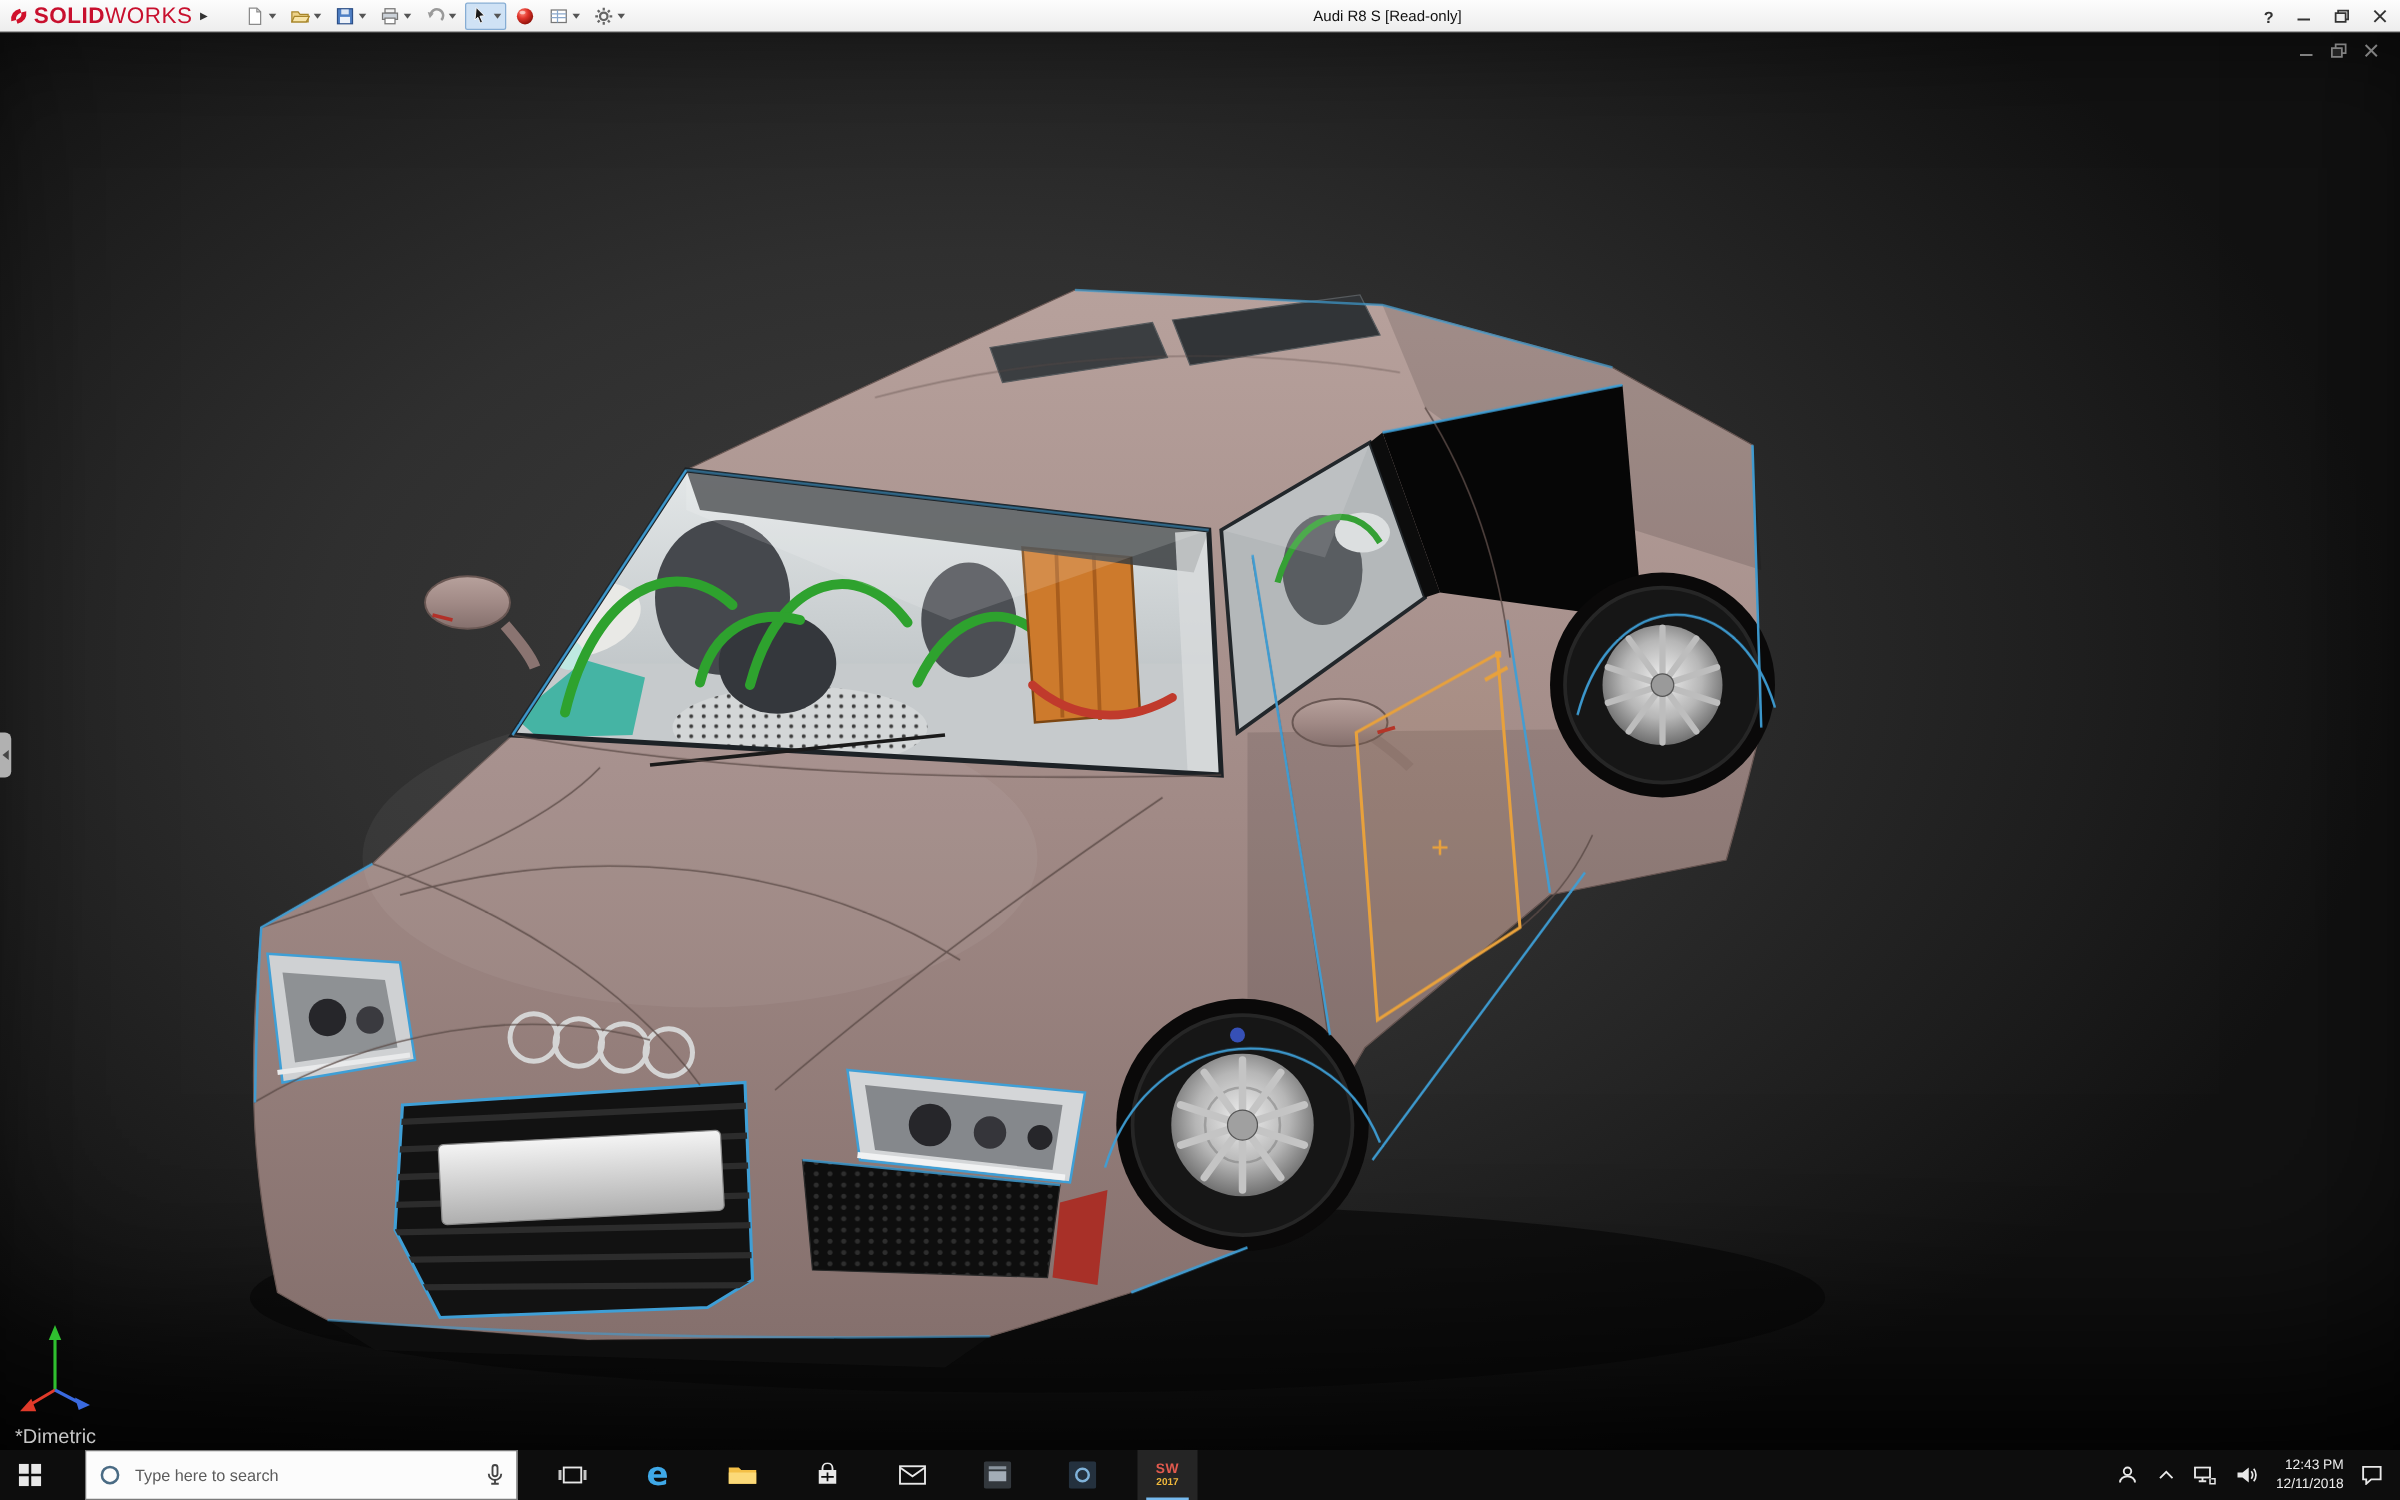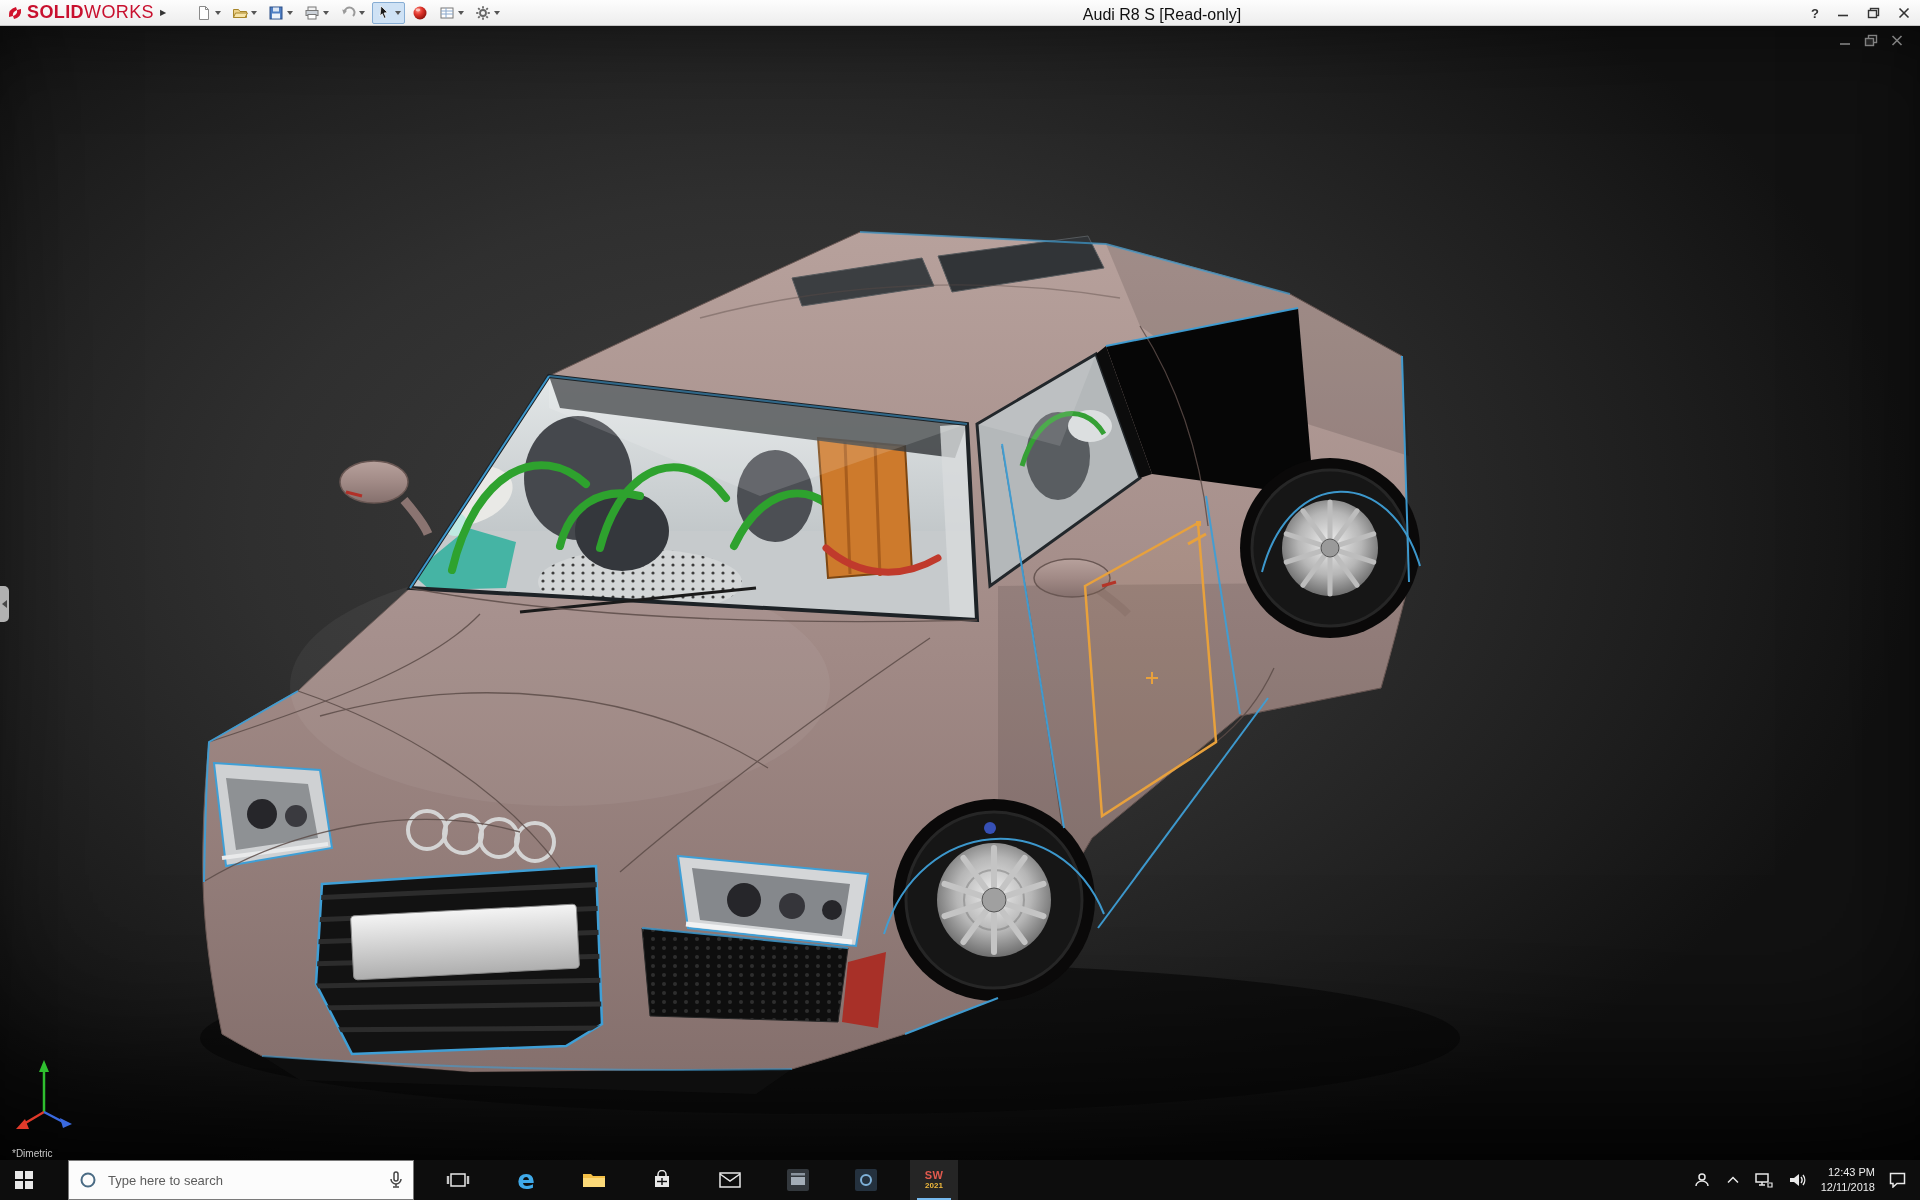--- a/index.html
+++ b/index.html
@@ -28,22 +28,22 @@
     border-radius:2px; border:1px solid transparent;
   }
   .tb-btn.active { background:#cfe2f5; border-color:#86add4; }
   .tb-btn svg { display:block; }
   .dd {
     width:0; height:0; margin-left:3px;
     border-left:3.5px solid transparent; border-right:3.5px solid transparent;
     border-top:4px solid #555;
   }
   .app-title {
-    position:absolute; left:1162px; top:6px; transform:translateX(-50%);
-    font-size:16px; color:#101010; white-space:nowrap;
+    position:absolute; left:1110px; top:6px; transform:translateX(-50%);
+    font-size:12px; color:#101010; white-space:nowrap;
   }
   .win-controls { position:absolute; right:0; top:0; height:26px; display:flex; align-items:center; padding-right:10px; }
   .win-controls > * { margin-left:18px; display:flex; align-items:center; }
   .help-btn { font-size:13px; font-weight:bold; color:#333; }
 
   
   .viewport {
     position:relative; height:1134px; overflow:hidden;
     background:radial-gradient(1150px 720px at 40% 44%, #3c3c3c 0%, #2f2f2f 45%, #1d1d1d 80%, #121212 100%);
     box-shadow: inset 0 -140px 180px -70px #000, inset 0 50px 90px -50px rgba(0,0,0,.55);
@@ -54,21 +54,21 @@
   .edge-tab {
     position:absolute; left:0; top:560px; width:9px; height:36px;
     background:#c2c2c2; border-radius:0 5px 5px 0; opacity:.9;
     display:flex; align-items:center; justify-content:center;
   }
   .edge-tab::after {
     content:''; width:0; height:0;
     border-top:4px solid transparent; border-bottom:4px solid transparent;
     border-right:5px solid #4c4c4c;
   }
-  .view-label { position:absolute; left:12px; bottom:1px; font-size:10px; color:#c6c6c6; }
+  .view-label { position:absolute; left:12px; bottom:1px; font-size:16px; color:#c6c6c6; }
   .triad { position:absolute; left:8px; bottom:24px; }
 
   
   .taskbar { height:40px; background:#0d0d0d; display:flex; align-items:stretch;gap:20px; }
   .tb-slot { width:48px; display:flex; align-items:center; justify-content:center; position:relative; }
   .tb-slot.active { background:rgba(255,255,255,.10); }
   .tb-slot.active::after {
     content:''; position:absolute; left:7px; right:7px; bottom:0; height:2px; background:#76b9ed;
   }
   .search-box {
@@ -545,21 +545,21 @@
   <div class="tb-slot">
     <svg width="22" height="22" viewBox="0 0 22 22">
       <rect width="22" height="22" rx="2" fill="#24313e"></rect>
       <circle cx="11" cy="11" r="5" fill="none" stroke="#7fb2d9" stroke-width="2"></circle>
     </svg>
   </div>
 
   <div class="tb-slot active">
     <div class="sw-wrap">
       <span class="sw-letters">SW</span>
-      <span class="sw-year">2021</span>
+      <span class="sw-year">2017</span>
     </div>
   </div>
 
   <div class="tray">
     <span class="tray-item">
       <svg width="18" height="16" viewBox="0 0 18 16">
         <circle cx="9" cy="5" r="3" fill="none" stroke="#e8e8e8" stroke-width="1.5"></circle>
         <path d="M3,14 a6,5 0 0 1 12,0" fill="none" stroke="#e8e8e8" stroke-width="1.5"></path>
       </svg>
     </span>

